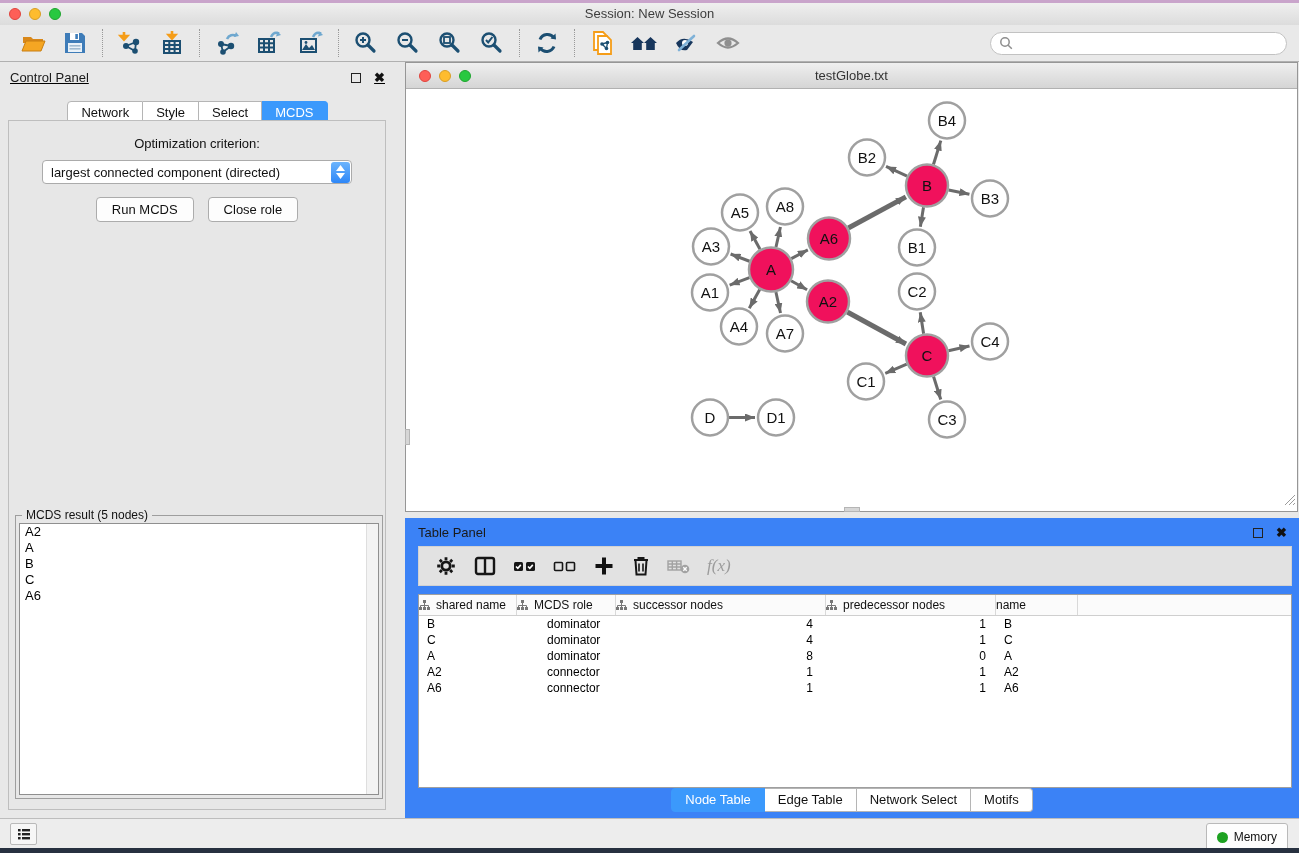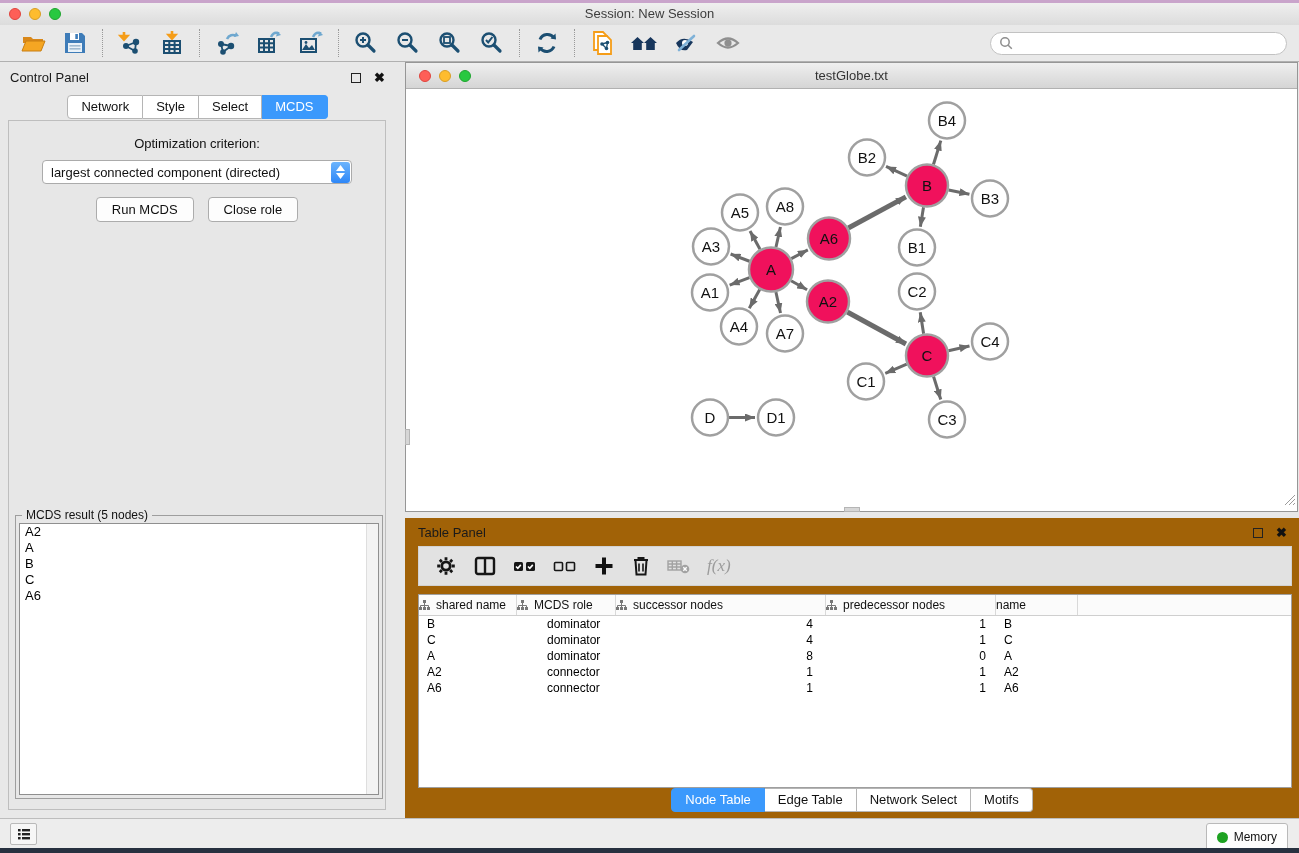--- a/index.html
+++ b/index.html
@@ -28,22 +28,22 @@
   .search-field input { border:none; outline:none; background:transparent; font-size:12px; width:250px; font-family:inherit; }
 
   
   .panel-title { font-size:13px; color:#1A1A1A; }
   .panel-controls { display:flex; gap:13px; align-items:center; }
   .float-ico { width:10px; height:10px; border:1.6px solid #222; background:transparent; }
   .close-ico { font-size:13px; font-weight:bold; color:#111; line-height:10px; }
 
   
   .control-panel { position:absolute; left:0; top:62px; width:395px; bottom:35px; background:#E8E8E8; }
-  .cp-head { position:absolute; top:8px; left:10px; right:10px; display:flex; justify-content:space-between; align-items:center; }
-  .cp-tabs { position:absolute; top:33px; left:0; right:0; display:flex; justify-content:center; }
+  .cp-head { position:absolute; top:8px; left:10px; right:10px; display:flex; justify-content:space-between; align-items:center;text-decoration:underline; }
+  .cp-tabs { position:absolute; top:39px; left:0; right:0; display:flex; justify-content:center; }
   .tab { font-size:13px; padding:3px 13px 4px; background:#fff; border:1px solid #B5B5B5; border-left:none; color:#111; white-space:nowrap; }
   .tab:first-child { border-left:1px solid #B5B5B5; border-radius:4px 0 0 4px; }
   .tab:last-child { border-radius:0 4px 4px 0; }
   .tab.selected { background:#3B99FC; border-color:#3B99FC; color:#fff; }
   .cp-body { position:absolute; left:8px; right:9px; top:58px; bottom:8px; border:1px solid #BEBEBE; background:#E7E7E7; }
   .opt-label { margin-top:15px; text-align:center; font-size:13px; color:#111; }
   .select-box { margin:9px auto 0; width:310px; height:24px; background:#fff; border:1px solid #ABABAB;
                 border-radius:4px; display:flex; align-items:center; position:relative; }
   .select-text { flex:1; font-size:13px; padding-left:8px; color:#111; }
   .select-stepper { width:19px; height:21px; margin-right:1px; border-radius:3px;
@@ -66,21 +66,21 @@
   .nw-titlebar { height:26px; background:linear-gradient(#EFEFEF,#D5D5D5); border-bottom:1px solid #B1B1B1; position:relative; }
   .nw-titlebar .traffic { top:7px; left:13px; }
   .nw-title { text-align:center; line-height:25px; font-size:13px; color:#333; }
   .nw-canvas { position:absolute; top:26px; left:0; right:0; bottom:0; }
   .nw-canvas svg { width:100%; height:100%; display:block; }
   .resize-grip { position:absolute; right:1px; bottom:1px; }
   .notch-left { position:absolute; left:-1px; top:366px; width:5px; height:16px; background:#D6D6D6; border:1px solid #B5B5B5; }
   .notch-bottom { position:absolute; bottom:-1px; left:438px; width:16px; height:5px; background:#D6D6D6; border:1px solid #B5B5B5; }
 
   
-  .table-panel { position:absolute; left:405px; top:518px; right:0; bottom:35px; background:#a16207; }
+  .table-panel { position:absolute; left:405px; top:518px; right:0; bottom:35px; background:#3b82f6; }
   .tp-head { position:absolute; top:7px; left:13px; right:12px; display:flex; justify-content:space-between; align-items:center; }
   .tp-toolbar { position:absolute; top:28px; left:13px; right:7px; height:40px; background:#E2E2E2;
                 border:1px solid #D2D2D2; display:flex; align-items:center; gap:16px; padding-left:16px; }
   .tp-tool { display:flex; align-items:center; justify-content:center; }
   .fx-label { font-family:"Liberation Serif", serif; font-style:italic; font-size:17px; color:#9C9C9C; }
   .tp-table { position:absolute; top:76px; left:13px; right:7px; bottom:30px; background:#fff; border:1px solid #9F9F9F; overflow:hidden; }
   .tp-table-head { display:flex; height:21px; background:#FBFBFB; border-bottom:1px solid #CFCFCF; }
   .th { display:flex; align-items:center; justify-content:flex-start; gap:6px; font-size:12px; color:#111;
         border-right:1px solid #D9D9D9; height:100%; }
   .th.filler { flex:1; border-right:none; }

